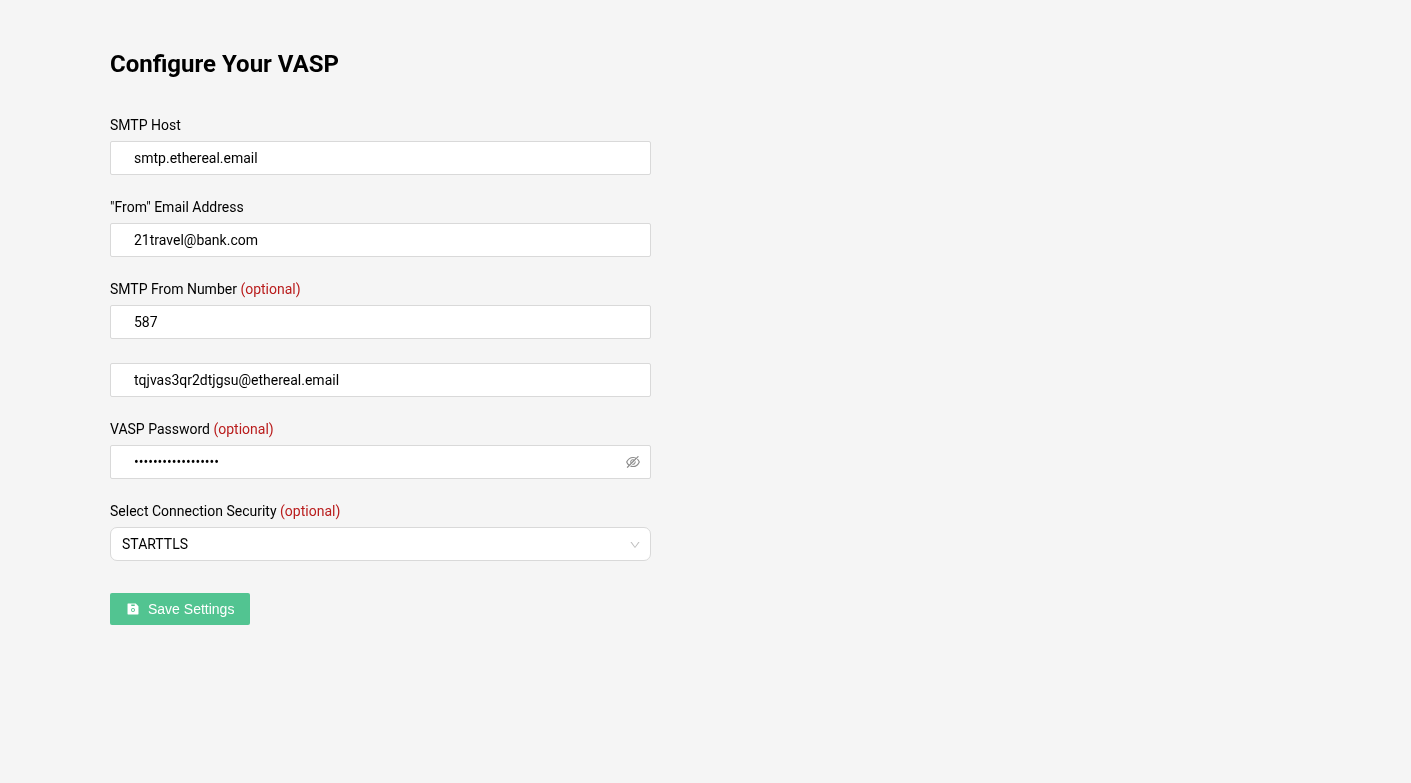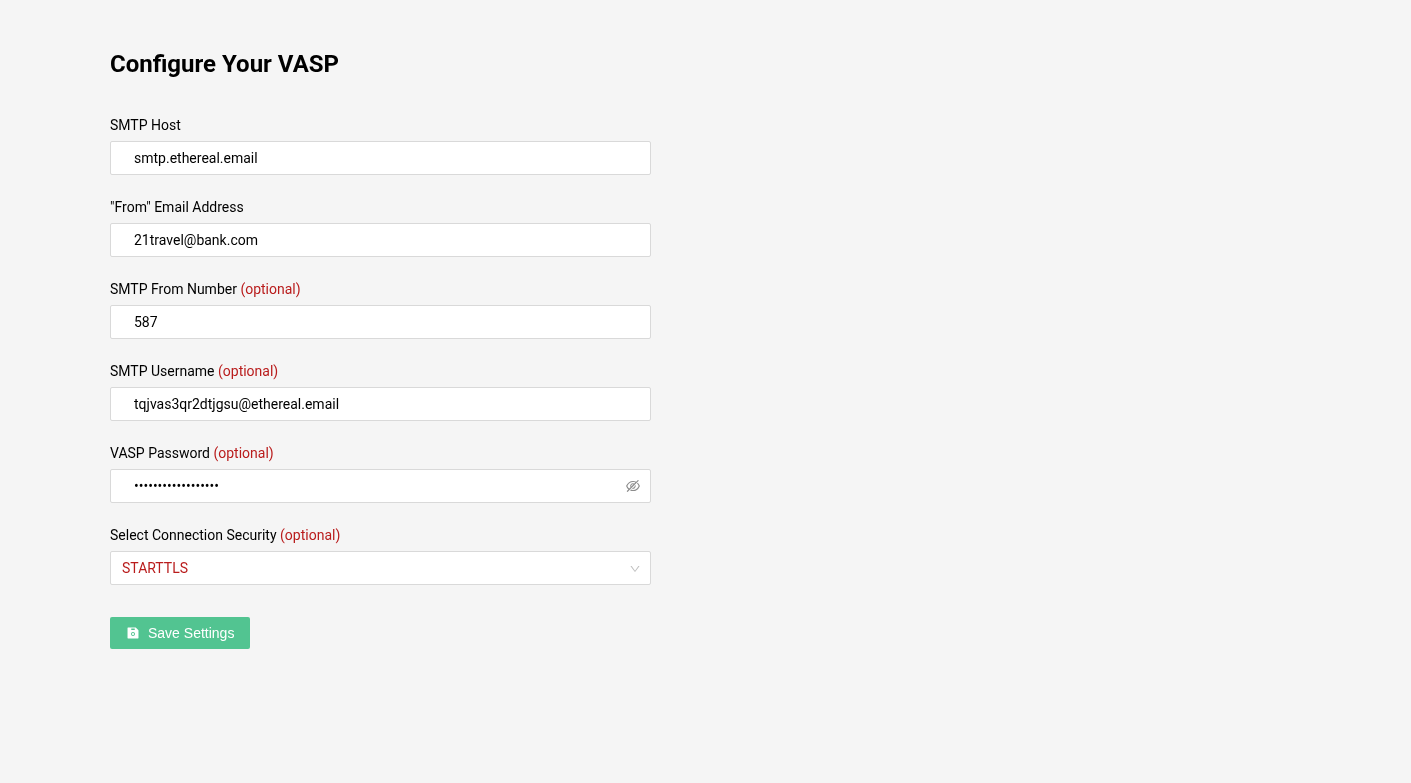--- a/index.html
+++ b/index.html
@@ -93,25 +93,25 @@
       cursor: pointer;
     }
     .select-wrapper {
       position: relative;
       width: 541px;
     }
     .select {
       width: 541px;
       height: 34px;
       border: 1px solid #d9d9d9;
-      border-radius: 2px;
+      border-radius: 7px;
       padding: 6px 30px 6px 11px;
       background: #fff;
       font-size: 14px;
-      color: #b91c1c;
+      color: #000000;
       cursor: pointer;
       display: flex;
       align-items: center;
     }
     .chevron-icon {
       position: absolute;
       right: 10px;
       top: 50%;
       transform: translateY(-50%);
       width: 12px;
@@ -159,24 +159,20 @@
 
   <div class="form-group">
     <label class="form-label">
       <span>SMTP From Number</span>
       <span class="optional">(optional)</span>
     </label>
     <input class="input" type="text" value="587" style="">
   </div>
 
   <div class="form-group">
-    <label class="form-label">
-      <span>SMTP Username</span>
-      <span class="optional">(optional)</span>
-    </label>
     <input class="input" type="text" value="tqjvas3qr2dtjgsu@ethereal.email" style="">
   </div>
 
   <div class="form-group">
     <label class="form-label">
       <span>VASP Password</span>
       <span class="optional">(optional)</span>
     </label>
     <div class="input-wrapper">
       <input class="input" type="text" value="••••••••••••••••••" style="">

